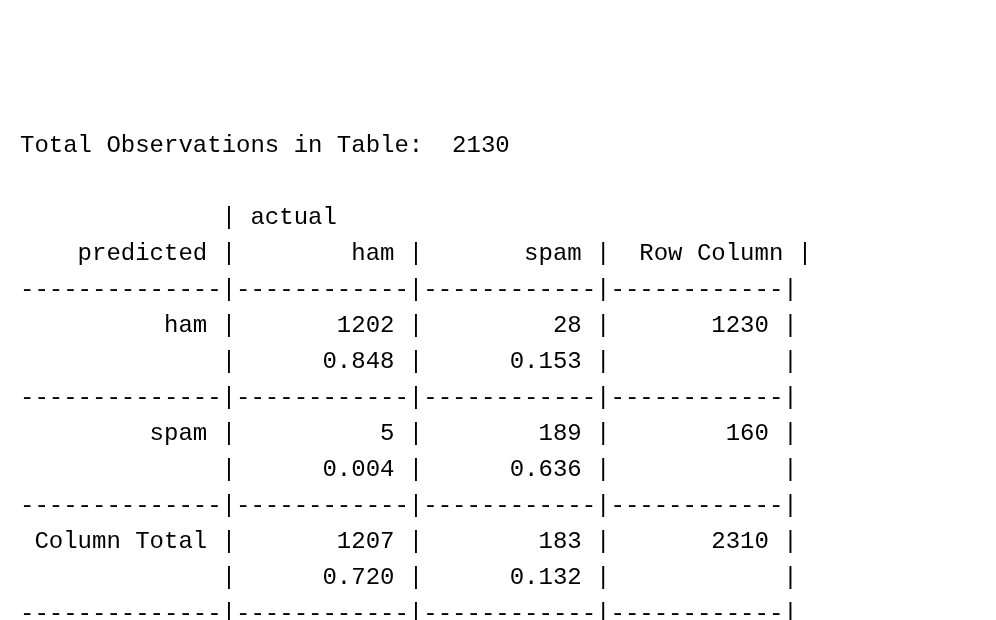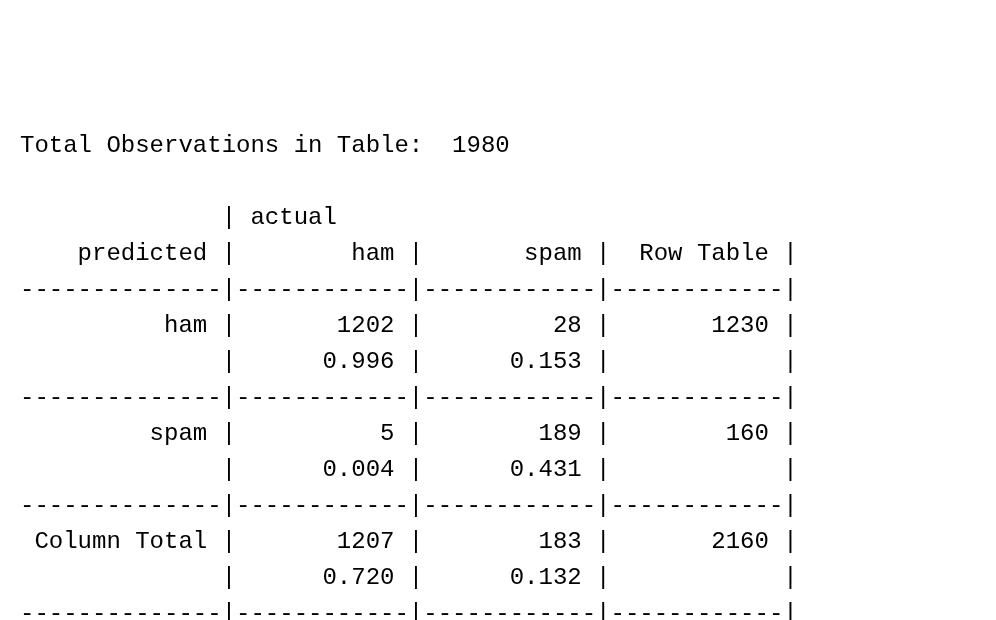--- a/index.html
+++ b/index.html
@@ -13,29 +13,29 @@
       line-height: 1.5;
     }
     .table-output {
       display: block;
     }
   </style>
 </head>
 <body>
 
 
-<div class="table-output"><span>Total Observations in Table:  1980</span>
+<div class="table-output"><span>Total Observations in Table:  2130</span>
 <span></span>
 <span>              | actual</span>
-<span>    predicted |        ham |       spam |  Row Table |</span>
+<span>    predicted |        ham |       spam |  Row Column |</span>
 <span>--------------|------------|------------|------------|</span>
 <span>          ham |       1202 |         28 |       1230 |</span>
-<span>              |      0.996 |      0.153 |            |</span>
+<span>              |      0.848 |      0.153 |            |</span>
 <span>--------------|------------|------------|------------|</span>
 <span>         spam |          5 |        189 |        160 |</span>
-<span>              |      0.004 |      0.431 |            |</span>
+<span>              |      0.004 |      0.636 |            |</span>
 <span>--------------|------------|------------|------------|</span>
-<span> Column Total |       1207 |        183 |       2160 |</span>
+<span> Column Total |       1207 |        183 |       2310 |</span>
 <span>              |      0.720 |      0.132 |            |</span>
 <span>--------------|------------|------------|------------|</span></div>
 
 
 
 
 </body></html>

